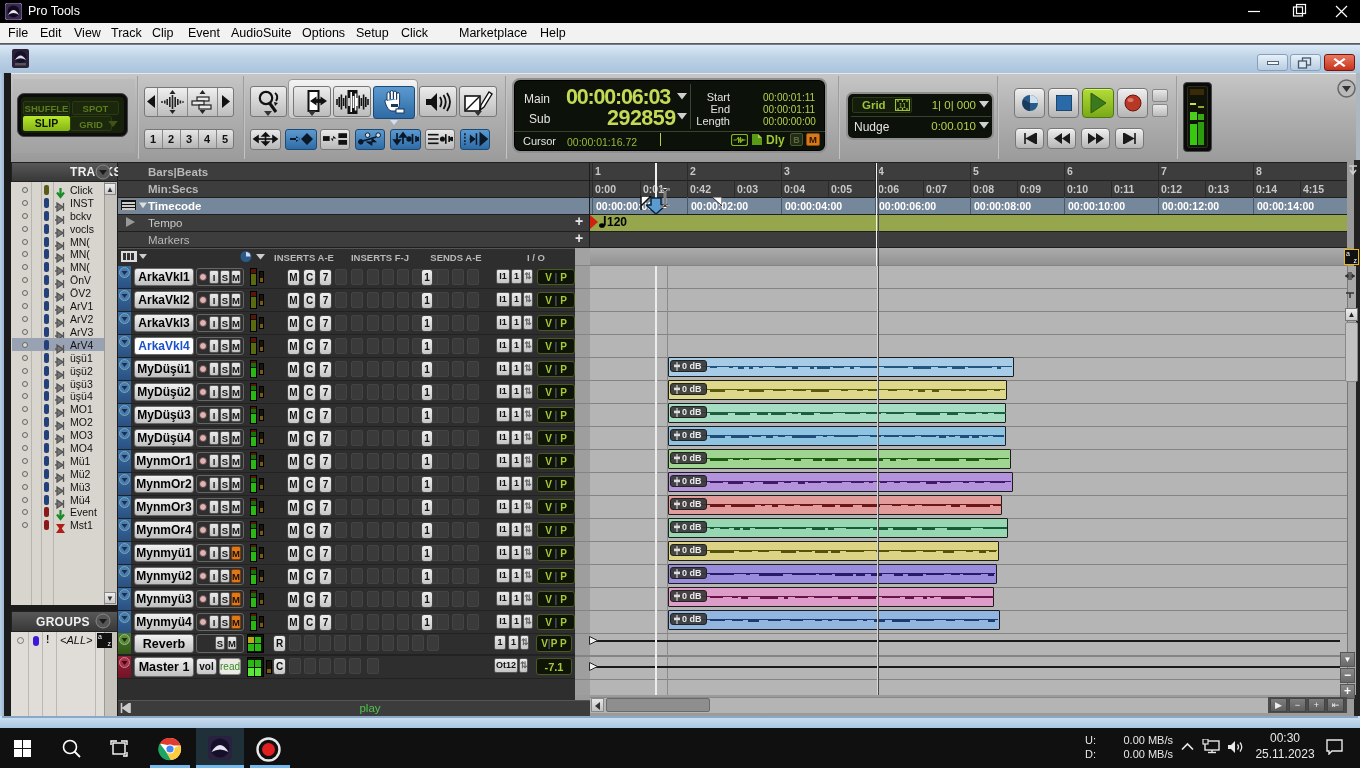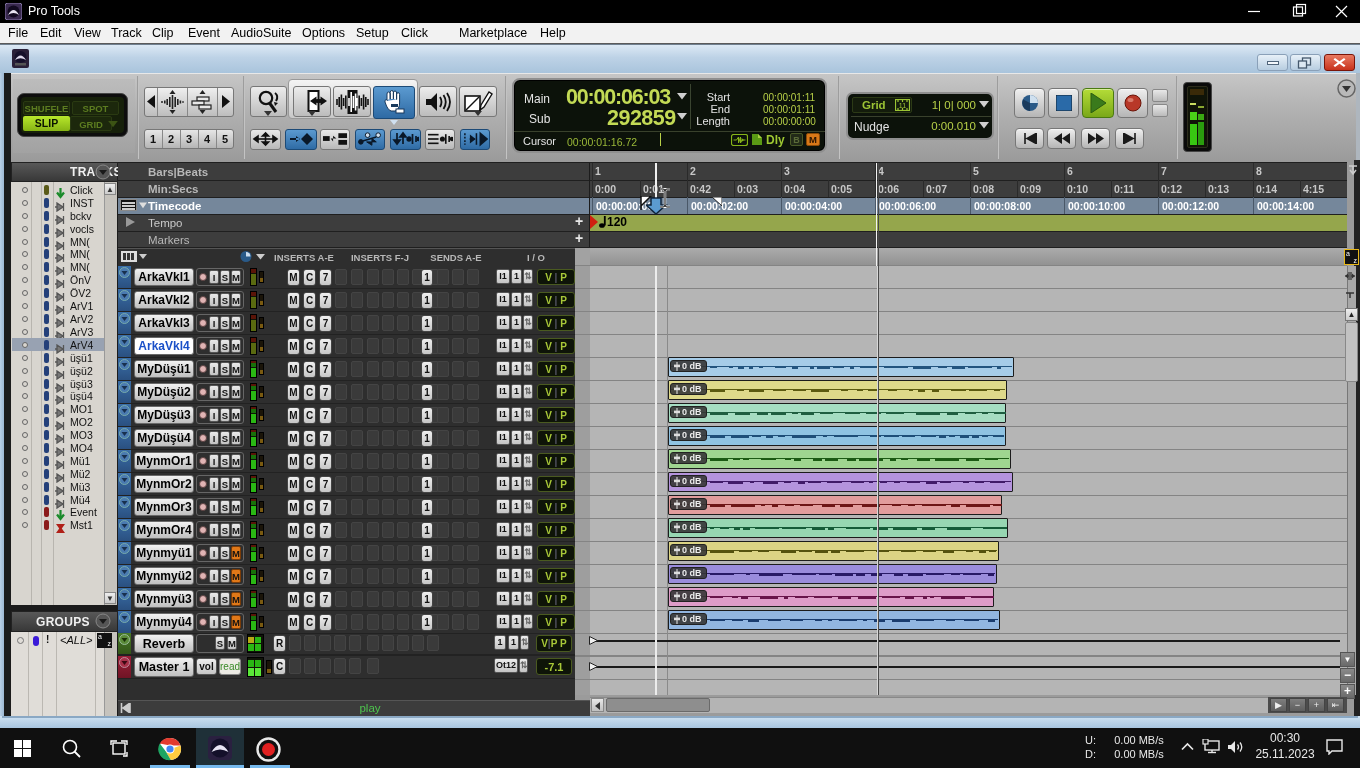--- a/index.html
+++ b/index.html
@@ -1725,21 +1725,21 @@
       <circle cx="12" cy="12" r="9.5" fill="#14102a"></circle>
       <path d="M3.5 16 Q12 2 20.5 16 Q12 11 3.5 16Z" fill="#e8e4f4"></path>
     </svg>
 <div style="position:absolute;left:196px;top:765px;width:48px;height:3px;background:#76b9ed;"></div>
 <svg class="ab" style="left:256px;top:737px" width="25" height="25" viewBox="0 0 25 25">
       <circle cx="12.5" cy="12.5" r="11" fill="none" stroke="#e8e8e8" stroke-width="2.4"></circle>
       <circle cx="12.5" cy="12.5" r="6.5" fill="#e02020"></circle>
     </svg>
 <div style="position:absolute;left:250px;top:765px;width:40px;height:3px;background:#76b9ed;"></div>
 <div style="position:absolute;left:1085px;top:733px;width:22px;height:24px;color:#e8e8e8;font-size:11px;line-height:14px;">U:<br>D:</div>
-<div style="position:absolute;left:1105px;top:733px;width:68px;height:24px;color:#e8e8e8;font-size:11px;line-height:14px;text-align:center;">0.00 MB/s<br>0.00 MB/s</div>
+<div style="position:absolute;left:1105px;top:733px;width:68px;height:24px;color:#e8e8e8;font-size:11px;line-height:14px;text-align:right;">0.00 MB/s<br>0.00 MB/s</div>
 <svg class="ab" style="left:1181px;top:742px" width="13" height="9" viewBox="0 0 13 9">
       <path d="M1 7.5 L6.5 2 L12 7.5" stroke="#e8e8e8" stroke-width="1.7" fill="none"></path>
     </svg>
 <svg class="ab" style="left:1202px;top:739px" width="18" height="15" viewBox="0 0 18 15">
       <rect x="3" y="2" width="14" height="9" fill="none" stroke="#e8e8e8" stroke-width="1.4"></rect>
       <line x1="10" y1="11" x2="10" y2="13.5" stroke="#e8e8e8" stroke-width="1.4"></line>
       <line x1="6" y1="13.5" x2="14" y2="13.5" stroke="#e8e8e8" stroke-width="1.4"></line>
       <rect x="1" y="0" width="5" height="5" fill="#141414" stroke="#e8e8e8" stroke-width="1.2"></rect>
     </svg>
 <svg class="ab" style="left:1227px;top:740px" width="16" height="14" viewBox="0 0 16 14">

